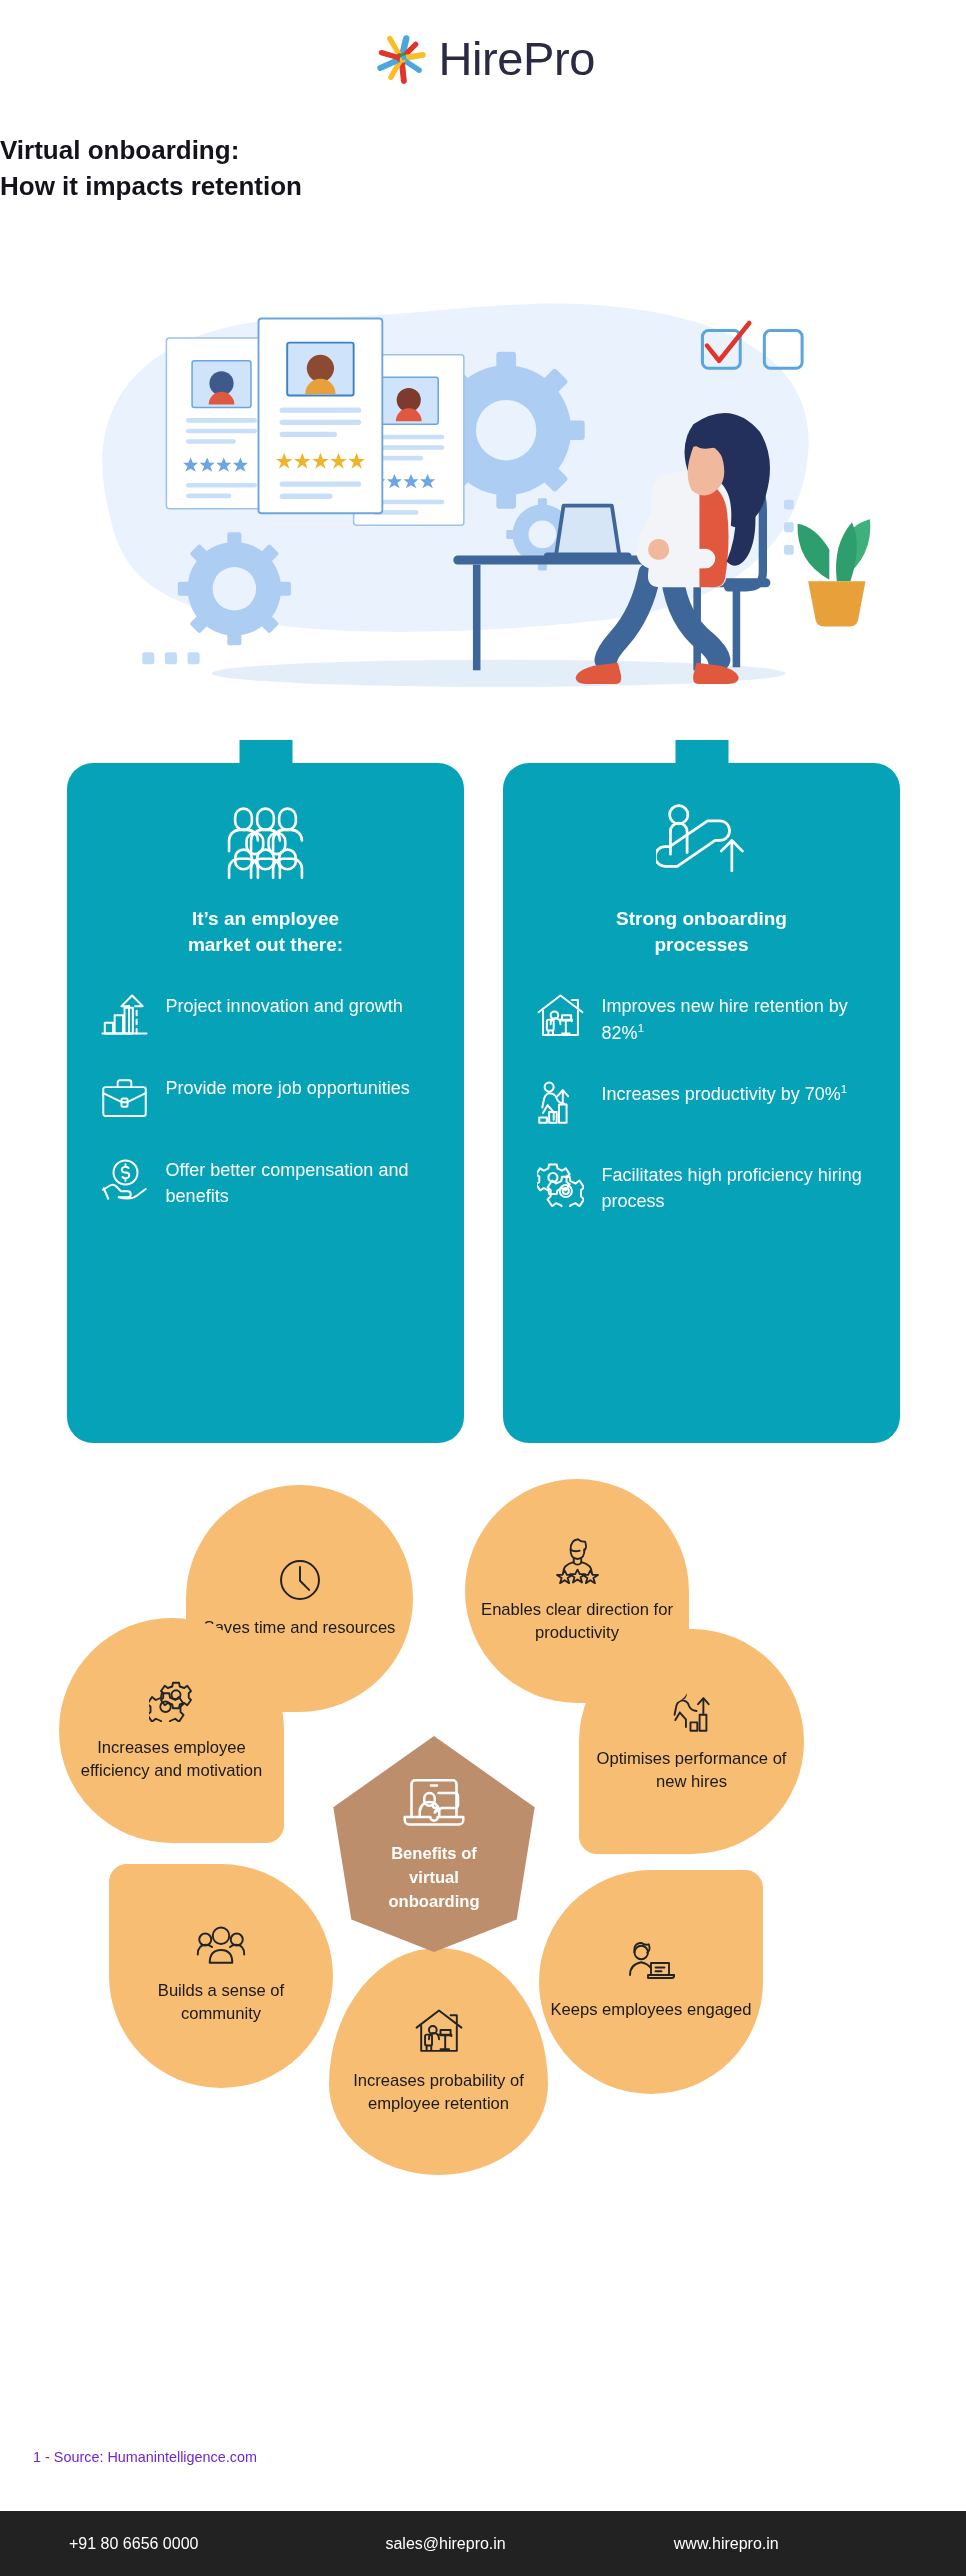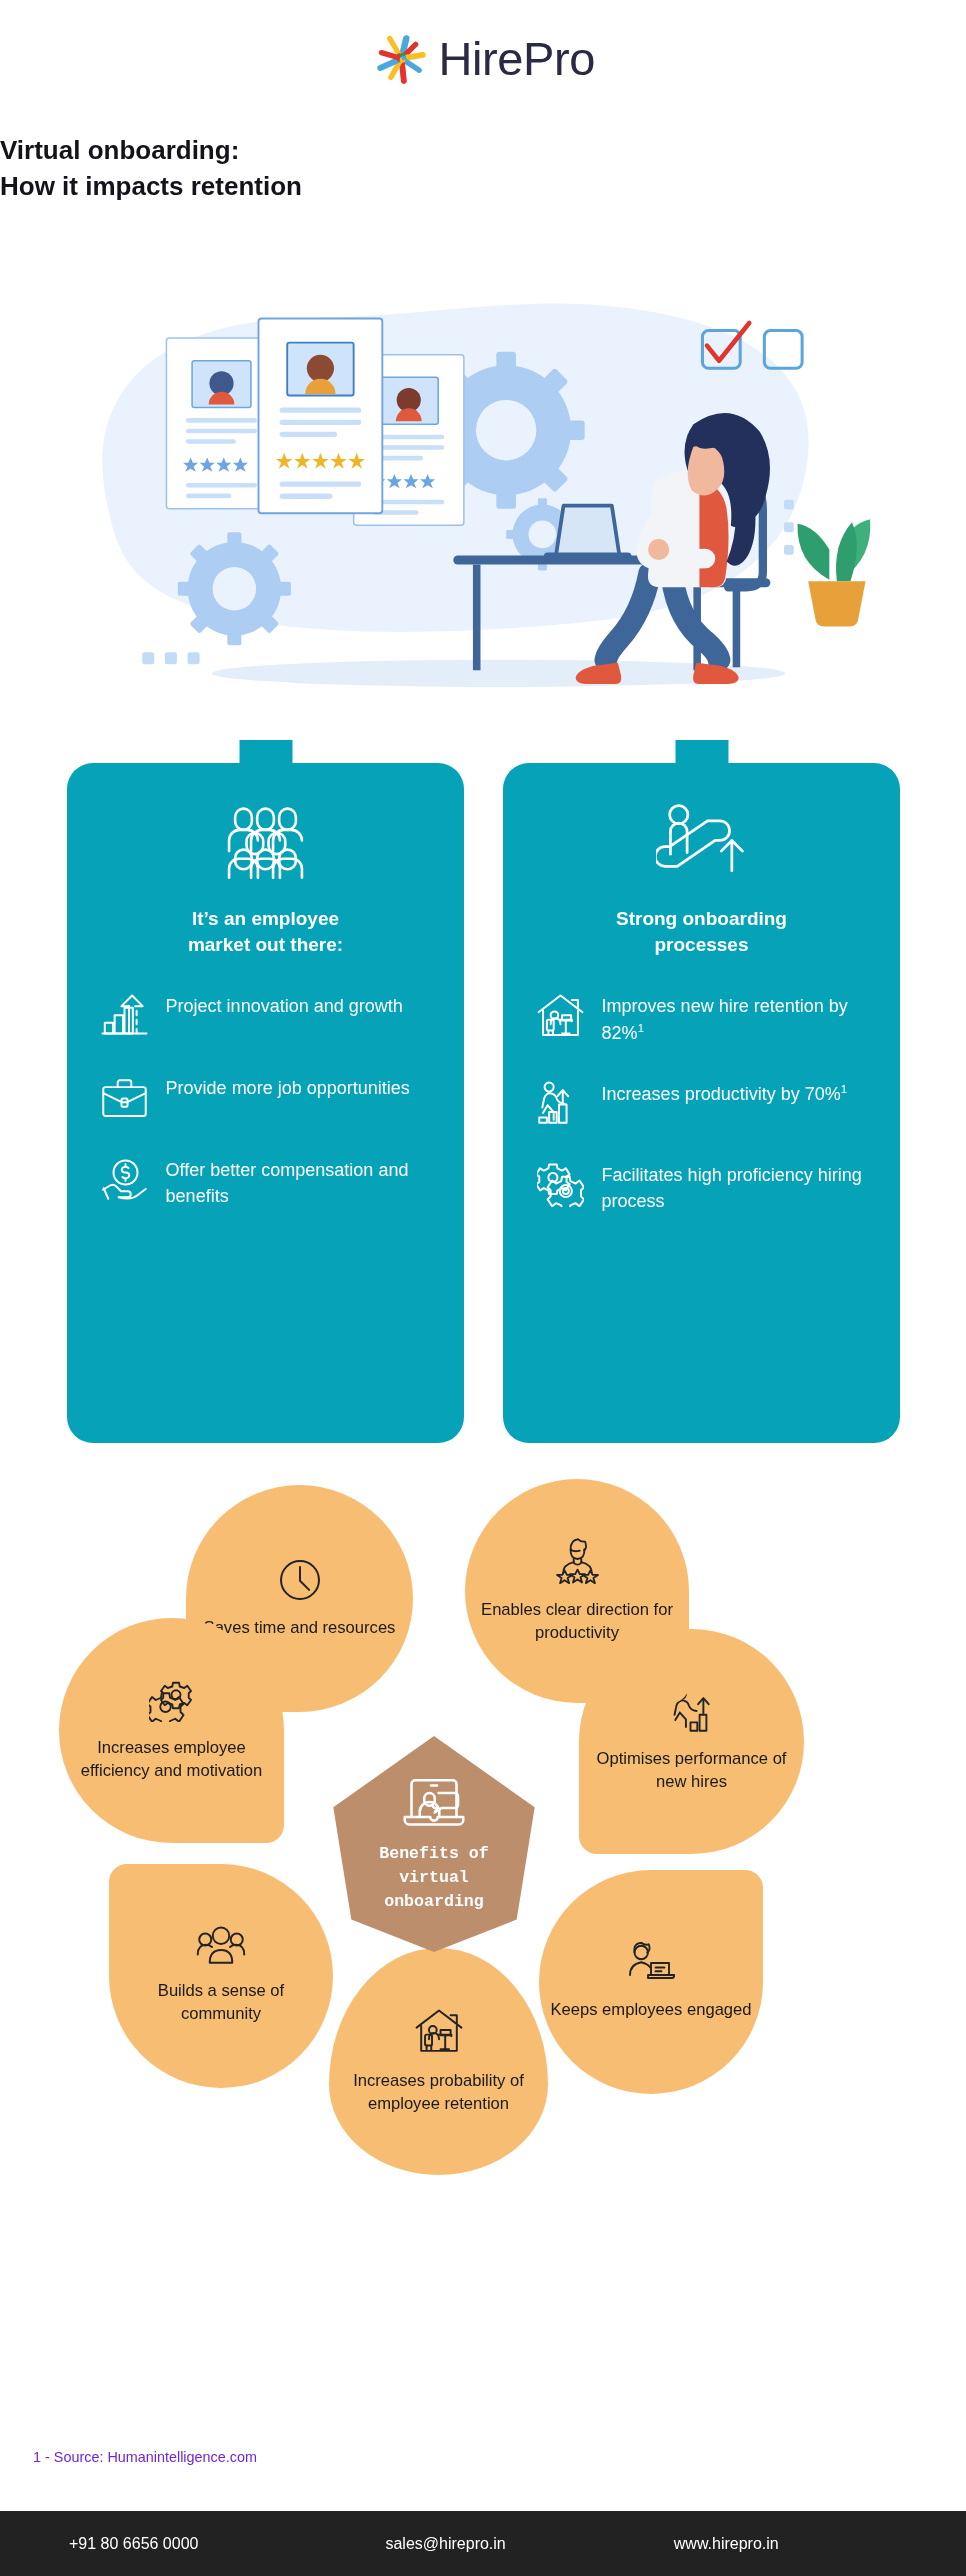--- a/index.html
+++ b/index.html
@@ -130,21 +130,20 @@
     display: flex; flex-direction: column;
     align-items: center; justify-content: center;
   }
   .hept-ico { margin-bottom: 10.6px; }
   .hept-lbl {
     text-align: center;
     color: #ffffff;
     font-size: 16.6px;
     font-weight: bold;
     line-height: 1.42;
-    font-family: Liberation Mono, monospace;
   }
 
   
   .source {
     position: absolute;
     top: 2449px; left: 33px;
     font-size: 14.4px;
     color: #6d28d9;
   }
 

